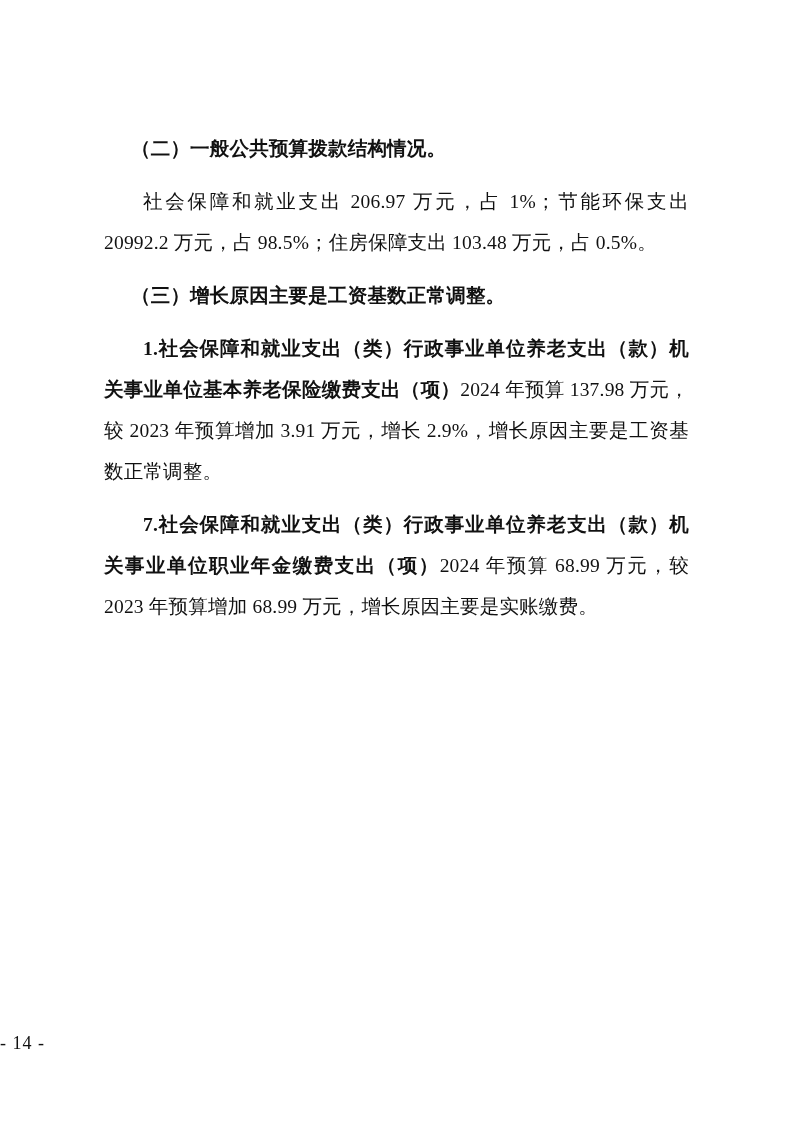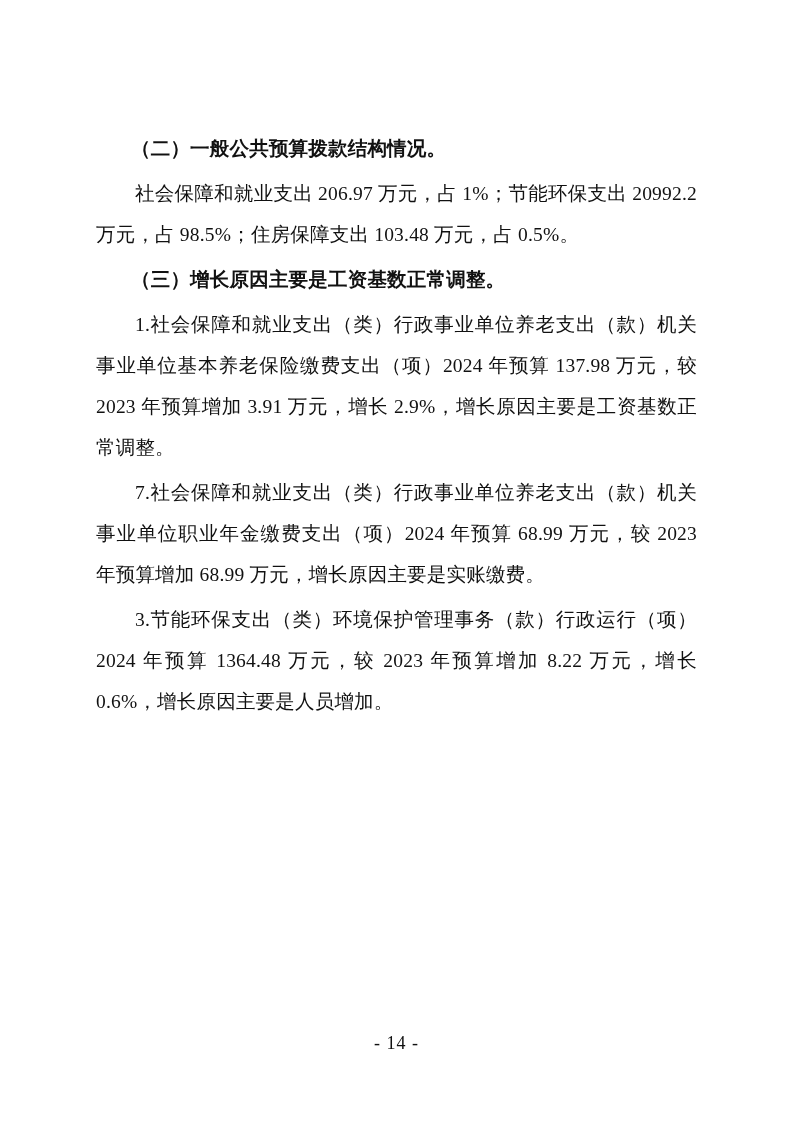--- a/index.html
+++ b/index.html
@@ -22,37 +22,36 @@
     padding: 128px 92px 0 92px;
   }
   .body-text {
     font-size: 19.5px;
     line-height: 41px;
     text-align: justify;
     text-justify: inter-ideograph;
     letter-spacing: 0.2px;
   }
   p.para {
-    margin: 4px;
+    margin: 12px;
     text-indent: 2em;
   }
   p.heading {
     margin: 0;
     text-indent: 2em;
     font-weight: bold;
   }
   .b {
-    font-weight: normal;
+    font-weight: bold;
   }
   .footer {
     position: absolute;
     left: 0;
     right: 0;
     bottom: 68px;
-    text-align: center;
     font-size: 18px;
     letter-spacing: 1px;
     color: #111111;
   }
   .footer .pg {
     display: inline-block;
   }
 </style>
 </head>
 <body>
@@ -64,21 +63,20 @@
     <p class="heading">（二）一般公共预算拨款结构情况。</p>
 
     <p class="para">社会保障和就业支出 206.97 万元，占 1%；节能环保支出 20992.2 万元，占 98.5%；住房保障支出 103.48 万元，占 0.5%。</p>
 
     <p class="heading">（三）增长原因主要是工资基数正常调整。</p>
 
     <p class="para"><span class="b">1.社会保障和就业支出（类）行政事业单位养老支出（款）机关事业单位基本养老保险缴费支出（项）</span><span>2024 年预算 137.98 万元，较 2023 年预算增加 3.91 万元，增长 2.9%，增长原因主要是工资基数正常调整。</span></p>
 
     <p class="para"><span class="b">7.社会保障和就业支出（类）行政事业单位养老支出（款）机关事业单位职业年金缴费支出（项）</span><span>2024 年预算 68.99 万元，较 2023 年预算增加 68.99 万元，增长原因主要是实账缴费。</span></p>
 
-    <p class="para"><span class="b">3.节能环保支出（类）环境保护管理事务（款）行政运行（项）</span><span>2024 年预算 1364.48 万元，较 2023 年预算增加 8.22 万元，增长 0.6%，增长原因主要是人员增加。</span></p>
 
 
 
 
   </div>
 
   <div class="footer">
     <span class="pg">- 14 -</span>
   </div>
 

